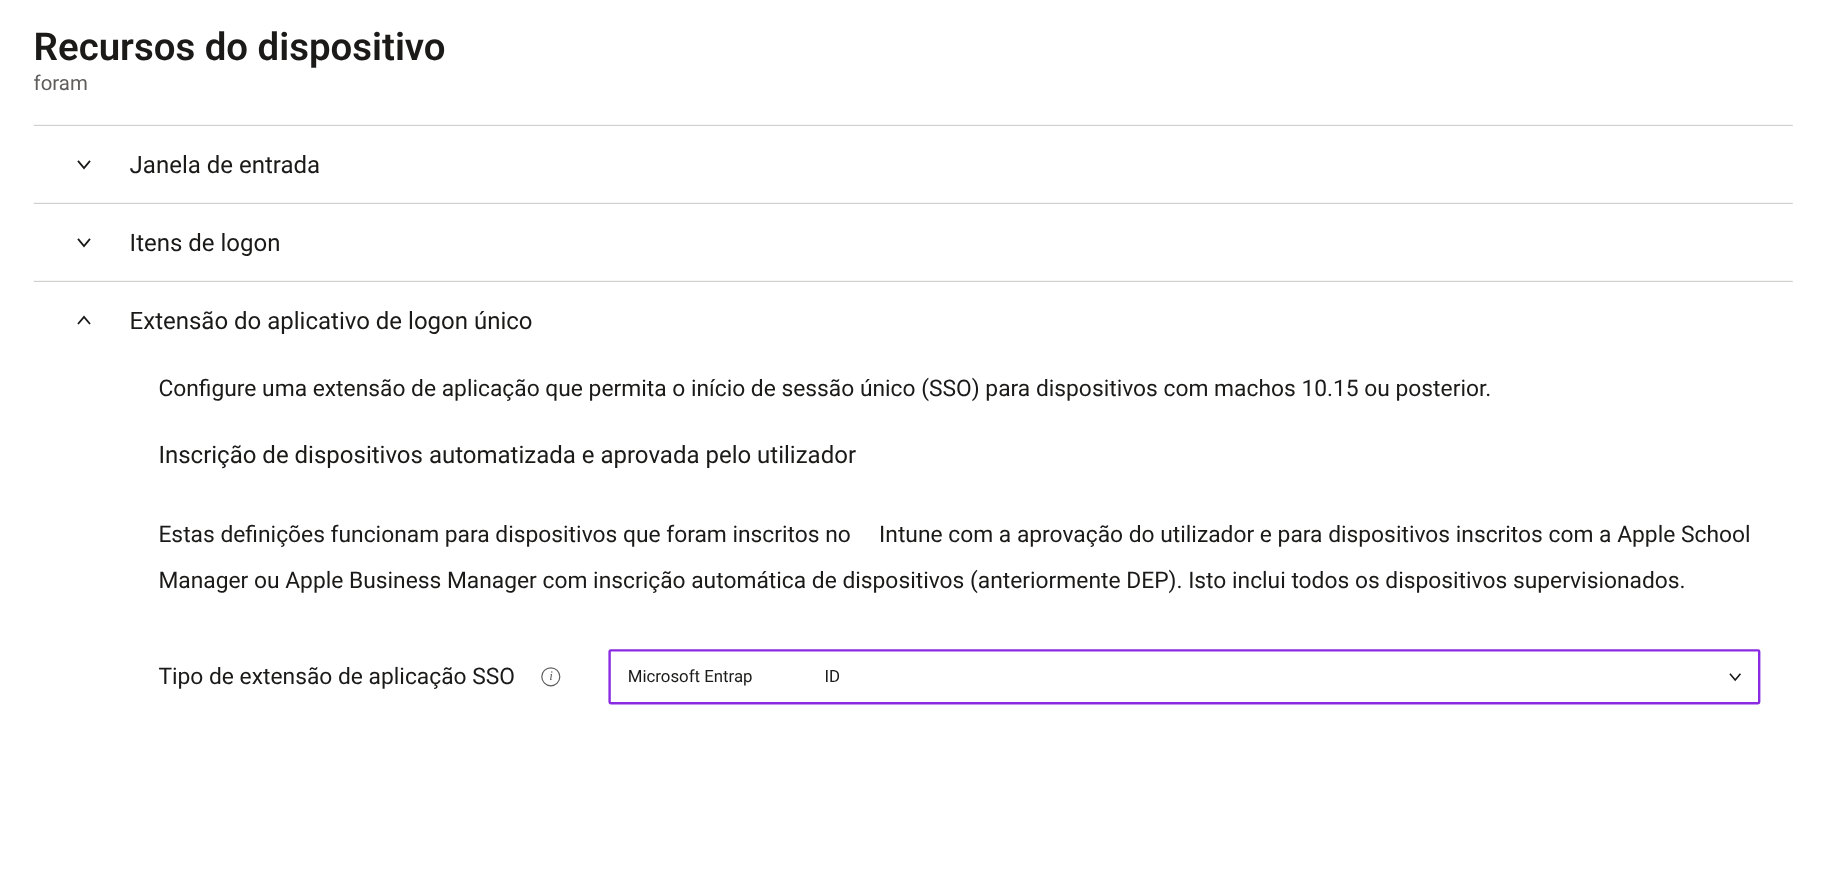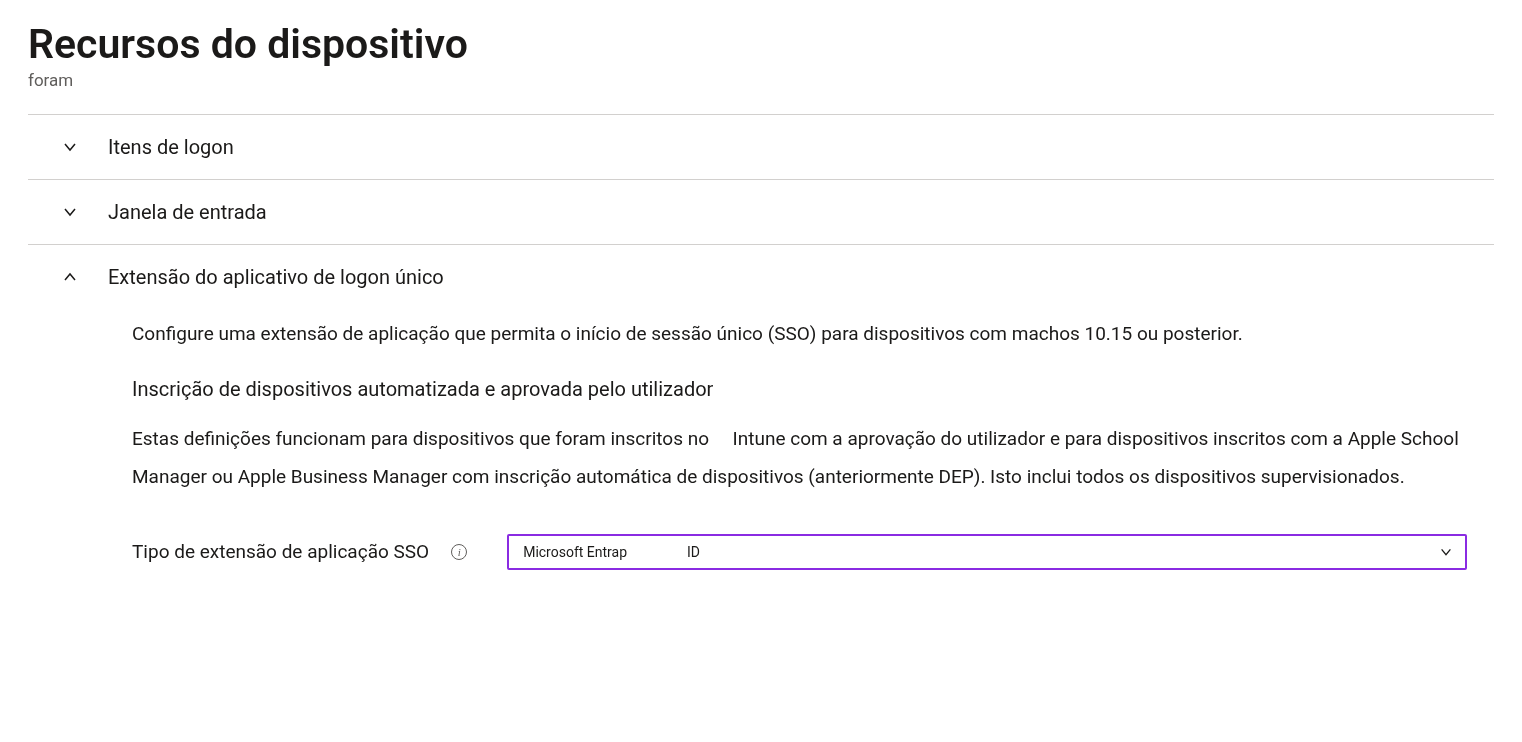--- a/index.html
+++ b/index.html
@@ -7,21 +7,21 @@
       padding: 0;
       box-sizing: border-box;
     }
     body {
       font-family: "Segoe UI", -apple-system, BlinkMacSystemFont, Roboto, "Helvetica Neue", sans-serif;
       background: #ffffff;
       color: #323130;
       padding: 20px 28px;
     }
     .page-title {
-      font-size: 41px;
+      font-size: 32px;
       font-weight: 600;
       color: #1b1a19;
       margin-bottom: 2px;
     }
     .page-subtitle {
       font-size: 17px;
       color: #605e5c;
       margin-bottom: 24px;
     }
     .sections {
@@ -62,21 +62,21 @@
       font-size: 19px;
       color: #1b1a19;
       line-height: 1.6;
     }
     .section-body .intro {
       margin-bottom: 24px;
       padding-right: 20px;
     }
     .section-body .subheading {
       font-size: 20px;
-      margin-bottom: 15px;
+      margin-bottom: 32px;
     }
     .section-body .desc {
       font-size: 19px;
       line-height: 2.0;
       margin-bottom: 38px;
       padding-right: 20px;
     }
     .form-row {
       display: flex;
       align-items: center;
@@ -103,21 +103,21 @@
       font-style: italic;
       font-family: Georgia, serif;
       line-height: 1;
     }
     .select-wrap {
       flex: 1;
       position: relative;
       border: 2px solid #8a2be2;
       border-radius: 2px;
       background: #ffffff;
-      height: 36px;
+      height: 46px;
       display: flex;
       align-items: center;
       padding: 0 40px 0 14px;
       cursor: pointer;
       max-width: 960px;
     }
     .select-value {
       font-size: 14px;
       color: #1b1a19;
     }
@@ -148,30 +148,30 @@
 <div class="page-subtitle">foram</div>
 
 <div class="sections">
 
   <div class="section-row">
     <span class="chevron">
       <svg viewBox="0 0 16 16">
           <polyline points="3,5 8,11 13,5"></polyline>
         </svg>
     </span>
-    <span class="section-label">Itens de logon</span>
+    <span class="section-label">Janela de entrada</span>
   </div>
 
   <div class="section-row">
     <span class="chevron">
       <svg viewBox="0 0 16 16">
           <polyline points="3,5 8,11 13,5"></polyline>
         </svg>
     </span>
-    <span class="section-label">Janela de entrada</span>
+    <span class="section-label">Itens de logon</span>
   </div>
 
   <div class="section-row expanded">
     <span class="chevron">
       <svg viewBox="0 0 16 16">
           <polyline points="3,11 8,5 13,11"></polyline>
         </svg>
     </span>
     <span class="section-label">Extensão do aplicativo de logon único</span>
   </div>

